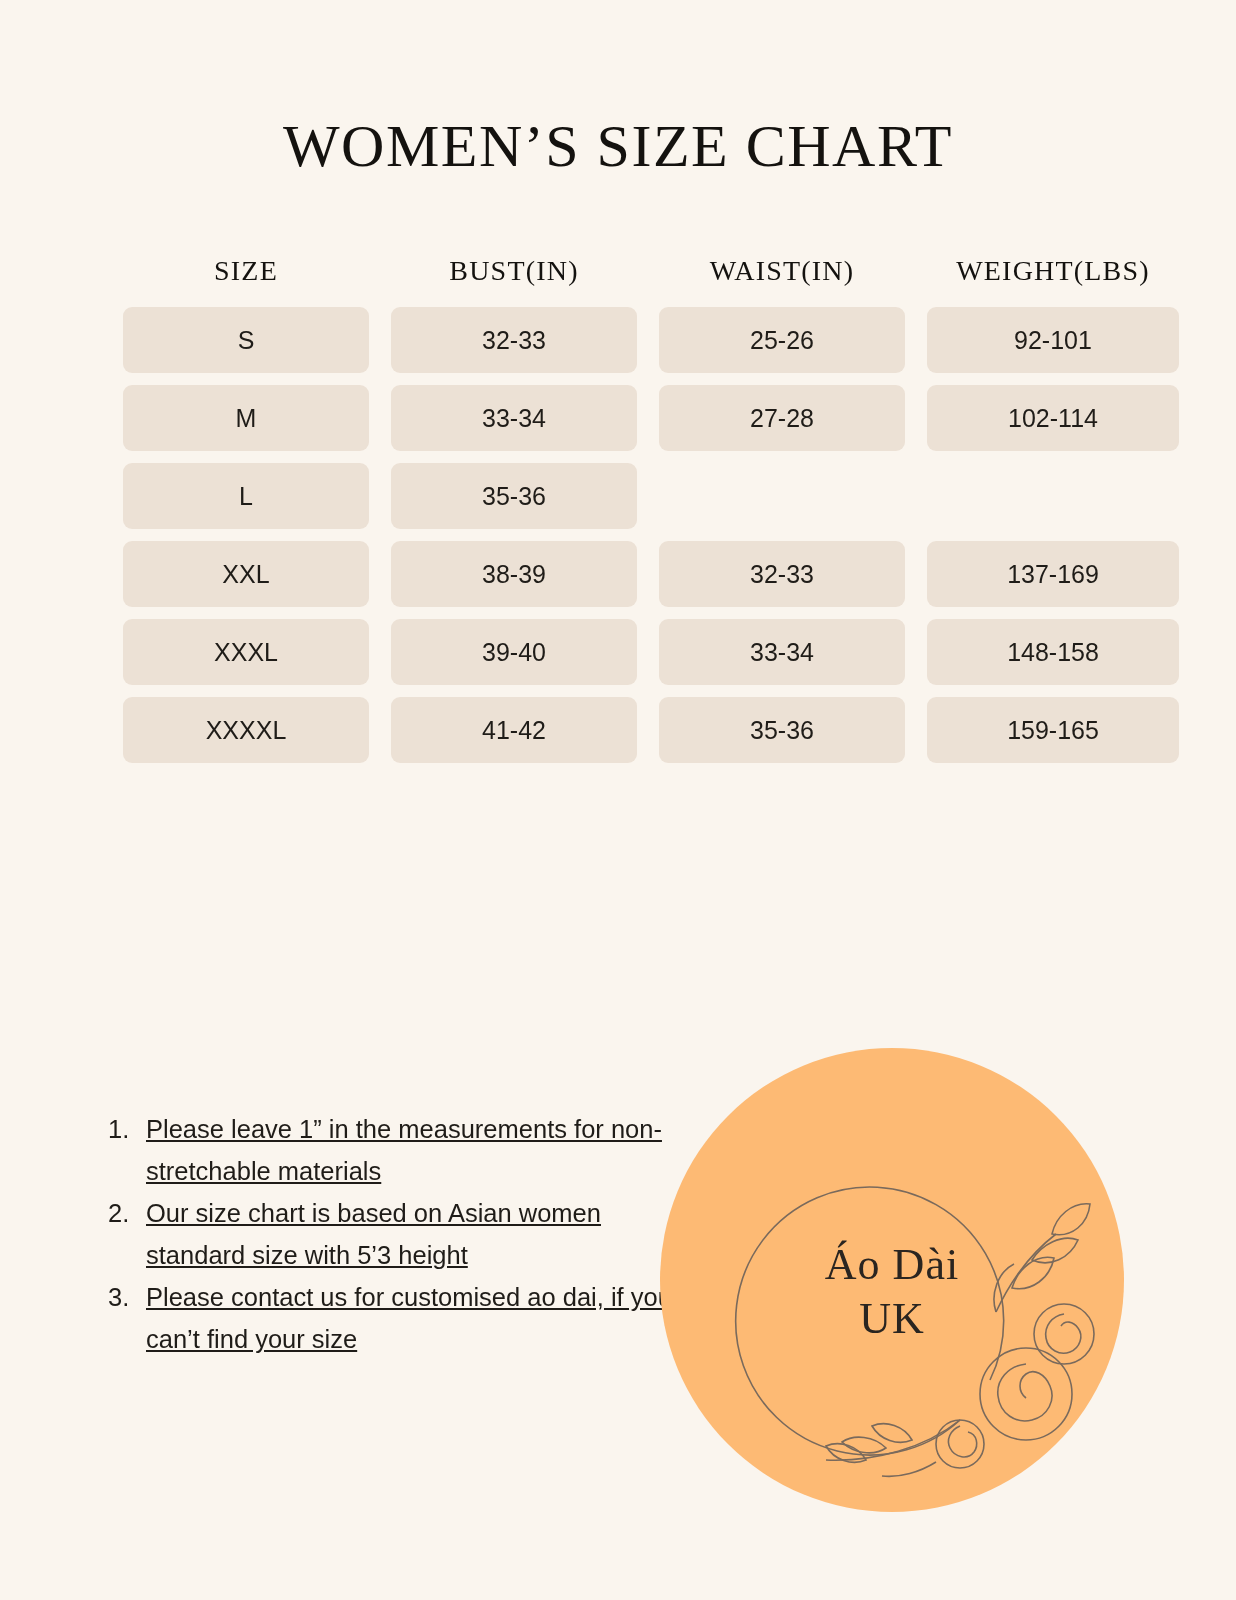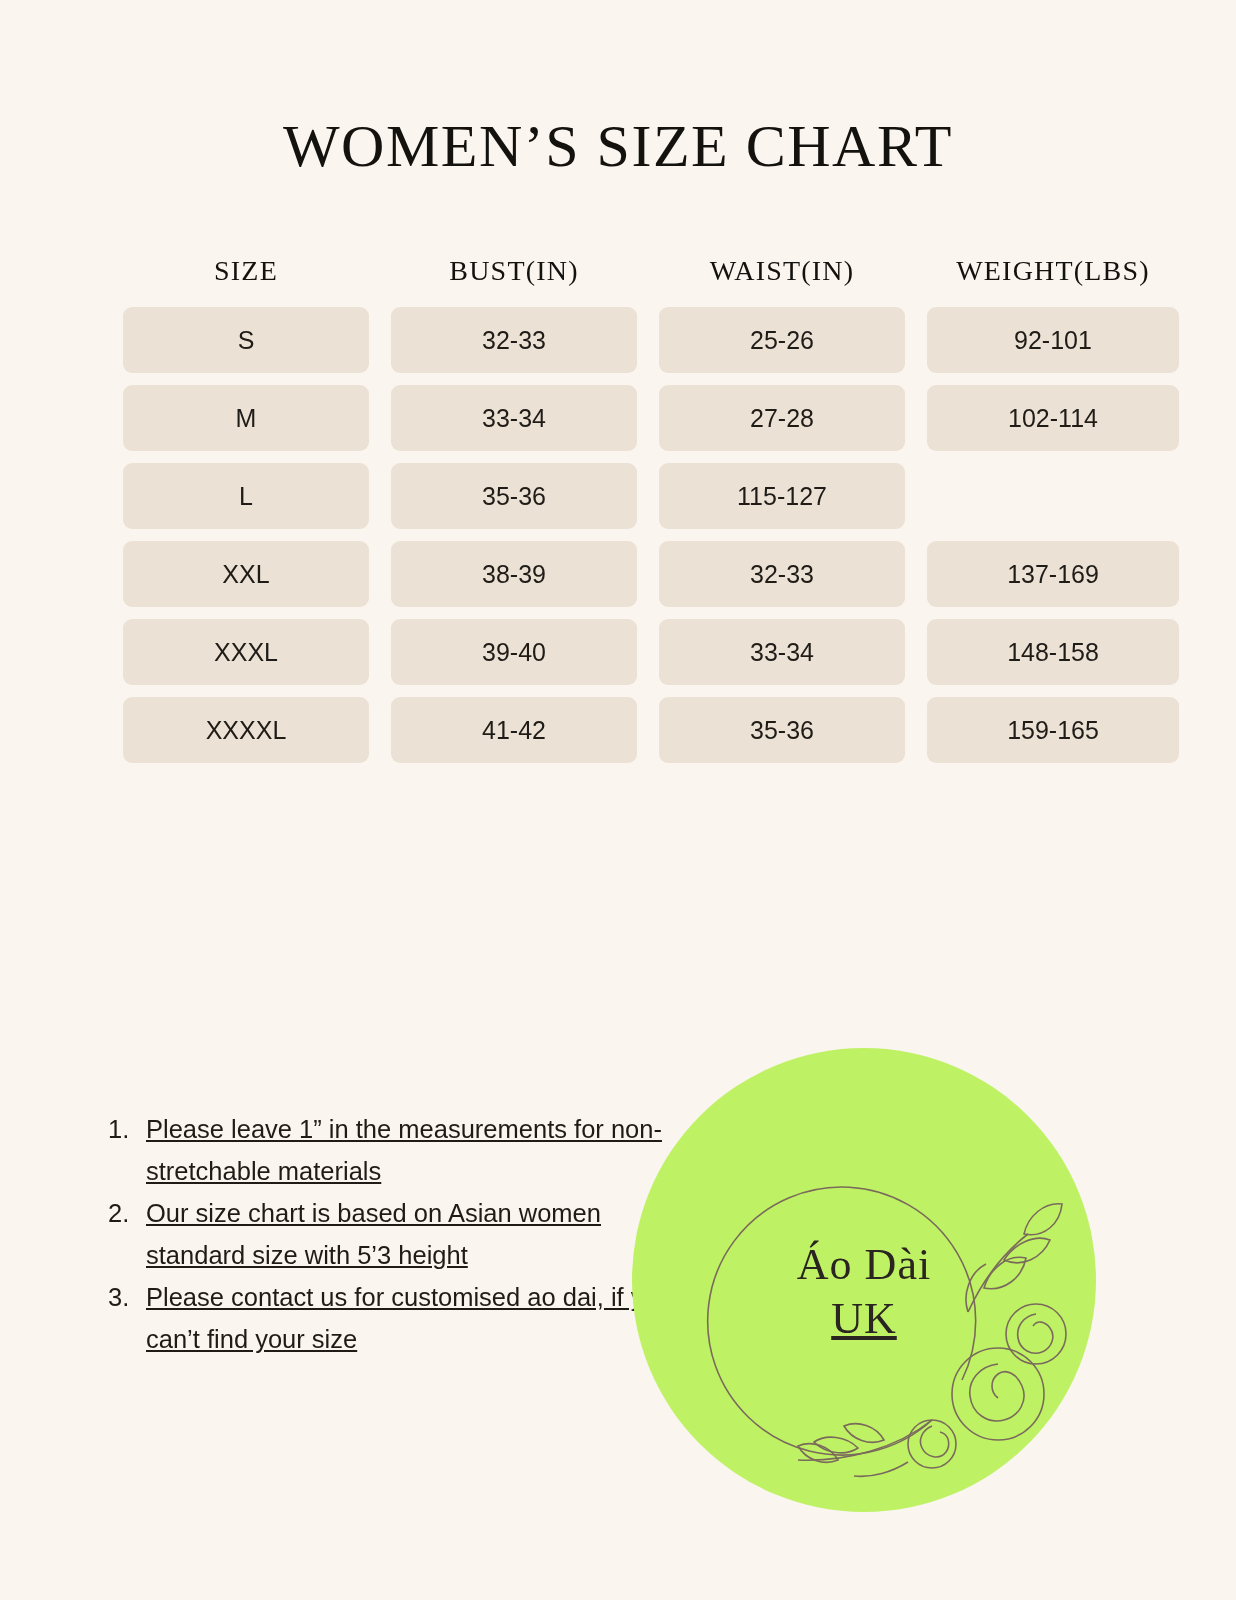--- a/index.html
+++ b/index.html
@@ -89,26 +89,26 @@
     width: 38px;
     flex: none;
   }
   .note-text {
     flex: 1;
     text-decoration: underline;
   }
 
   .badge {
     position: absolute;
-    left: 632px;
+    left: 660px;
     top: 1048px;
     width: 464px;
     height: 464px;
     border-radius: 50%;
-    background: #bef264;
+    background: #fdba74;
     overflow: hidden;
   }
   .badge svg {
     position: absolute;
     left: 0;
     top: 0;
   }
   .badge-text {
     position: absolute;
     left: 0;
@@ -120,21 +120,20 @@
   }
   .badge-line1 {
     font-size: 44px;
     letter-spacing: 1px;
     line-height: 54px;
   }
   .badge-line2 {
     font-size: 44px;
     letter-spacing: 1px;
     line-height: 54px;
-    text-decoration: underline;
   }
 </style>
 </head>
 <body>
 
 <div class="page">
 
   <h1 class="title">WOMEN’S SIZE CHART</h1>
 
   <div class="table-wrap">
@@ -156,21 +155,20 @@
     <div class="data-row">
       <div class="cell">M</div>
       <div class="cell">33-34</div>
       <div class="cell">27-28</div>
       <div class="cell">102-114</div>
     </div>
 
     <div class="data-row">
       <div class="cell">L</div>
       <div class="cell">35-36</div>
-      <div class="cell">115-127</div>
     </div>
 
 
     <div class="data-row">
       <div class="cell">XXL</div>
       <div class="cell">38-39</div>
       <div class="cell">32-33</div>
       <div class="cell">137-169</div>
     </div>
 

